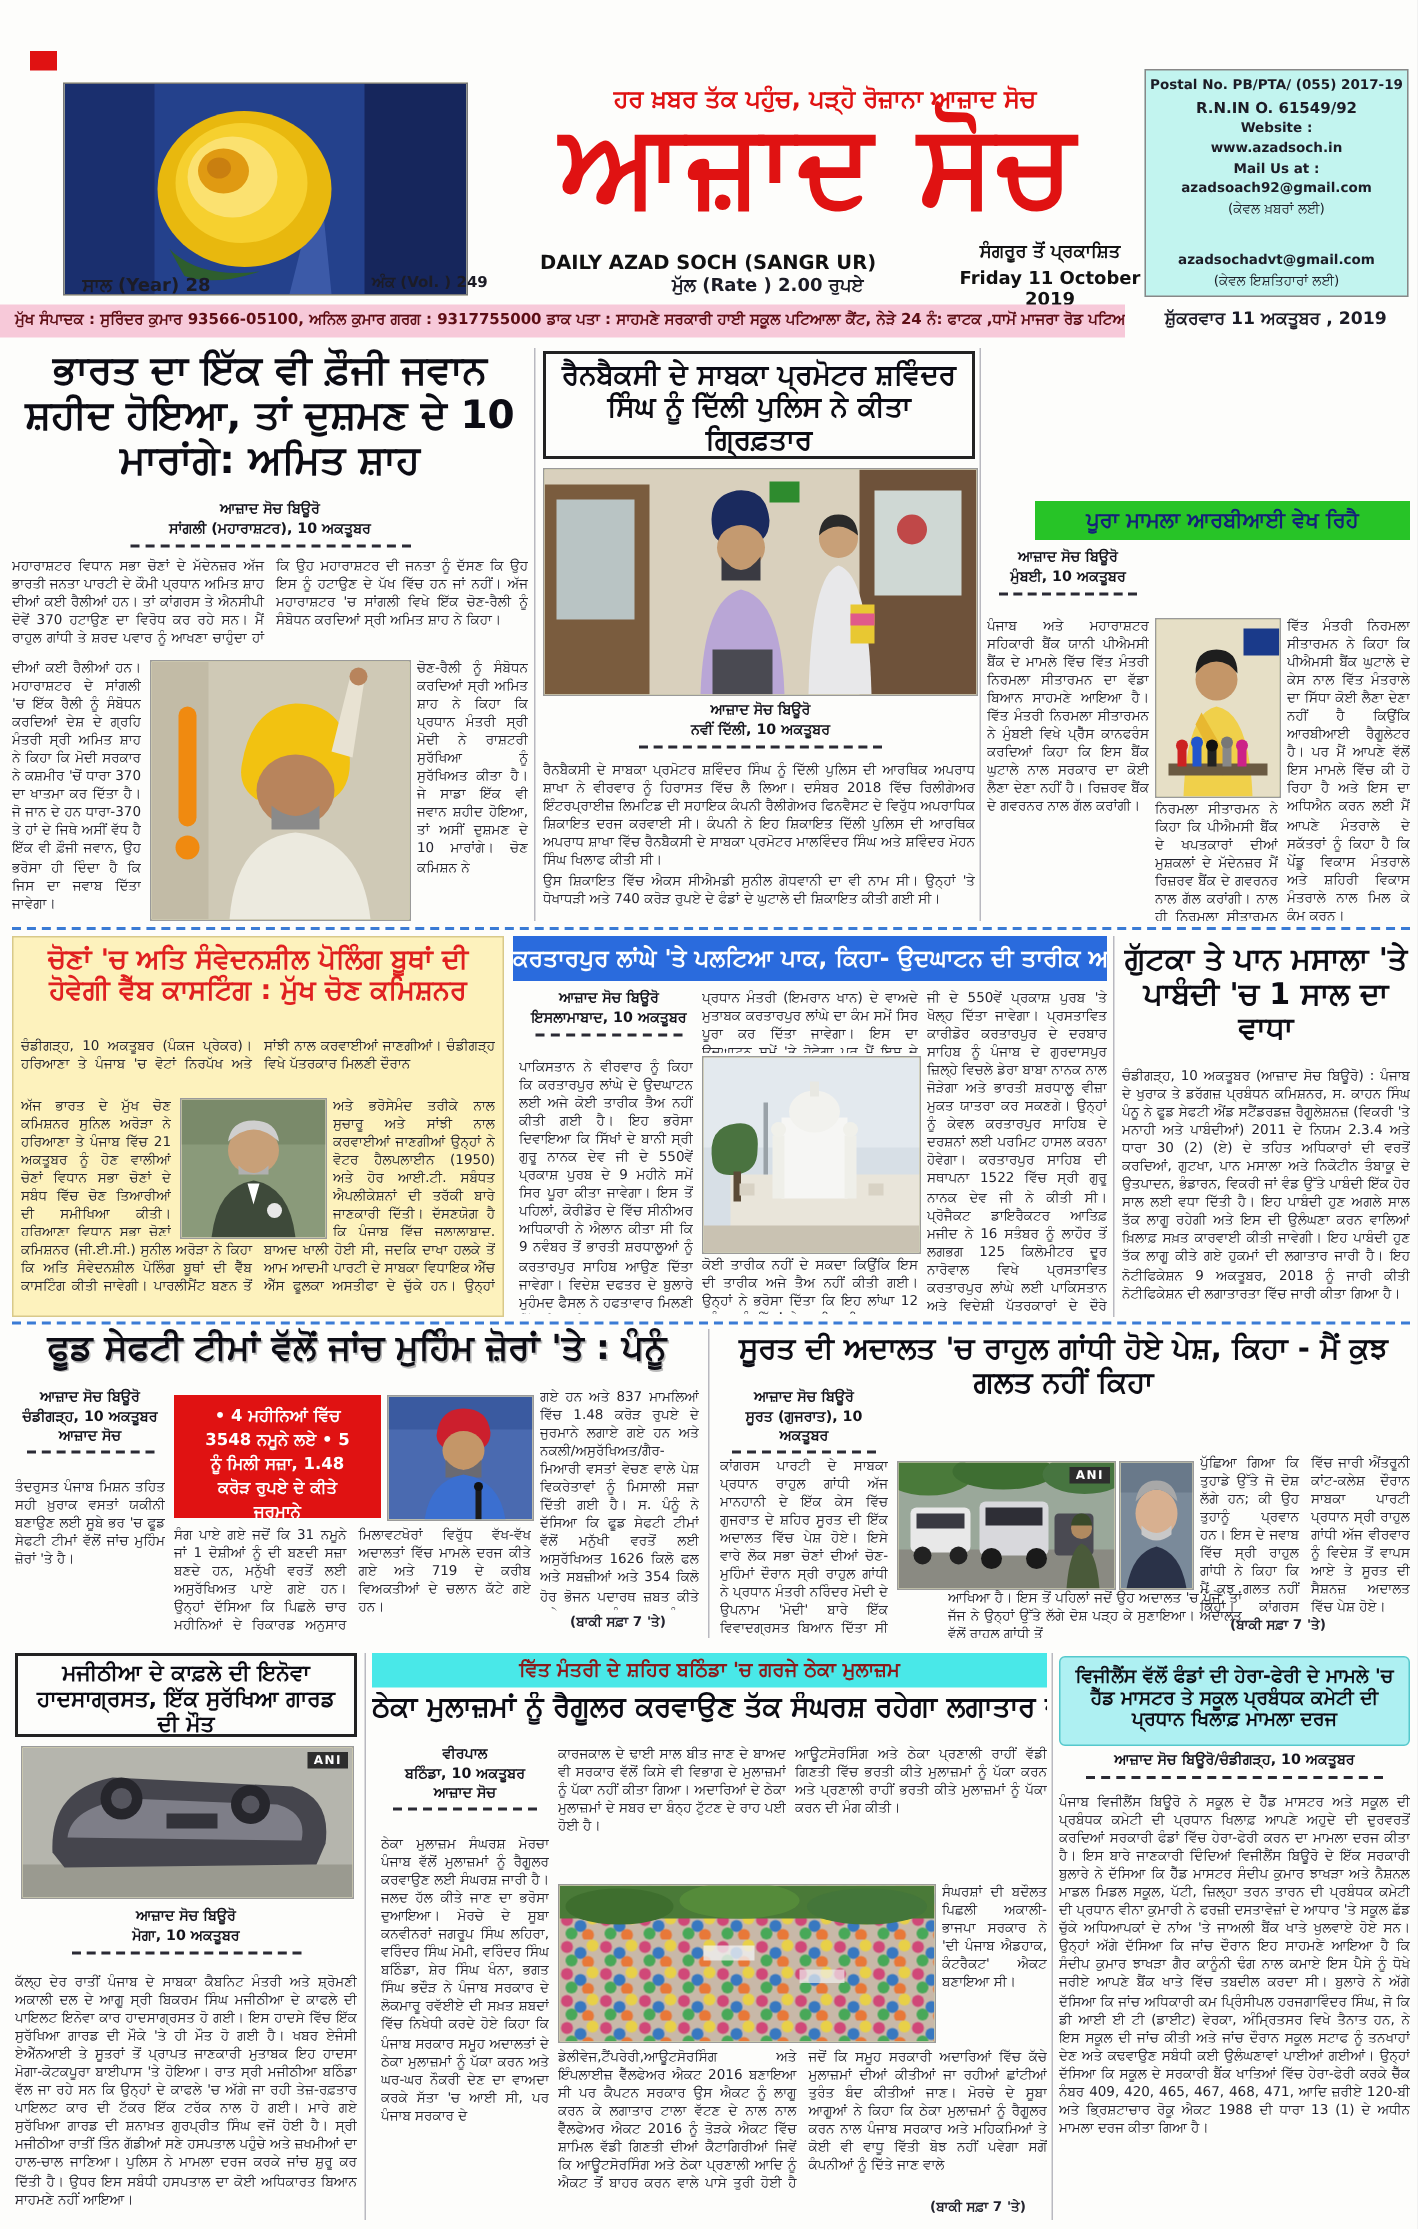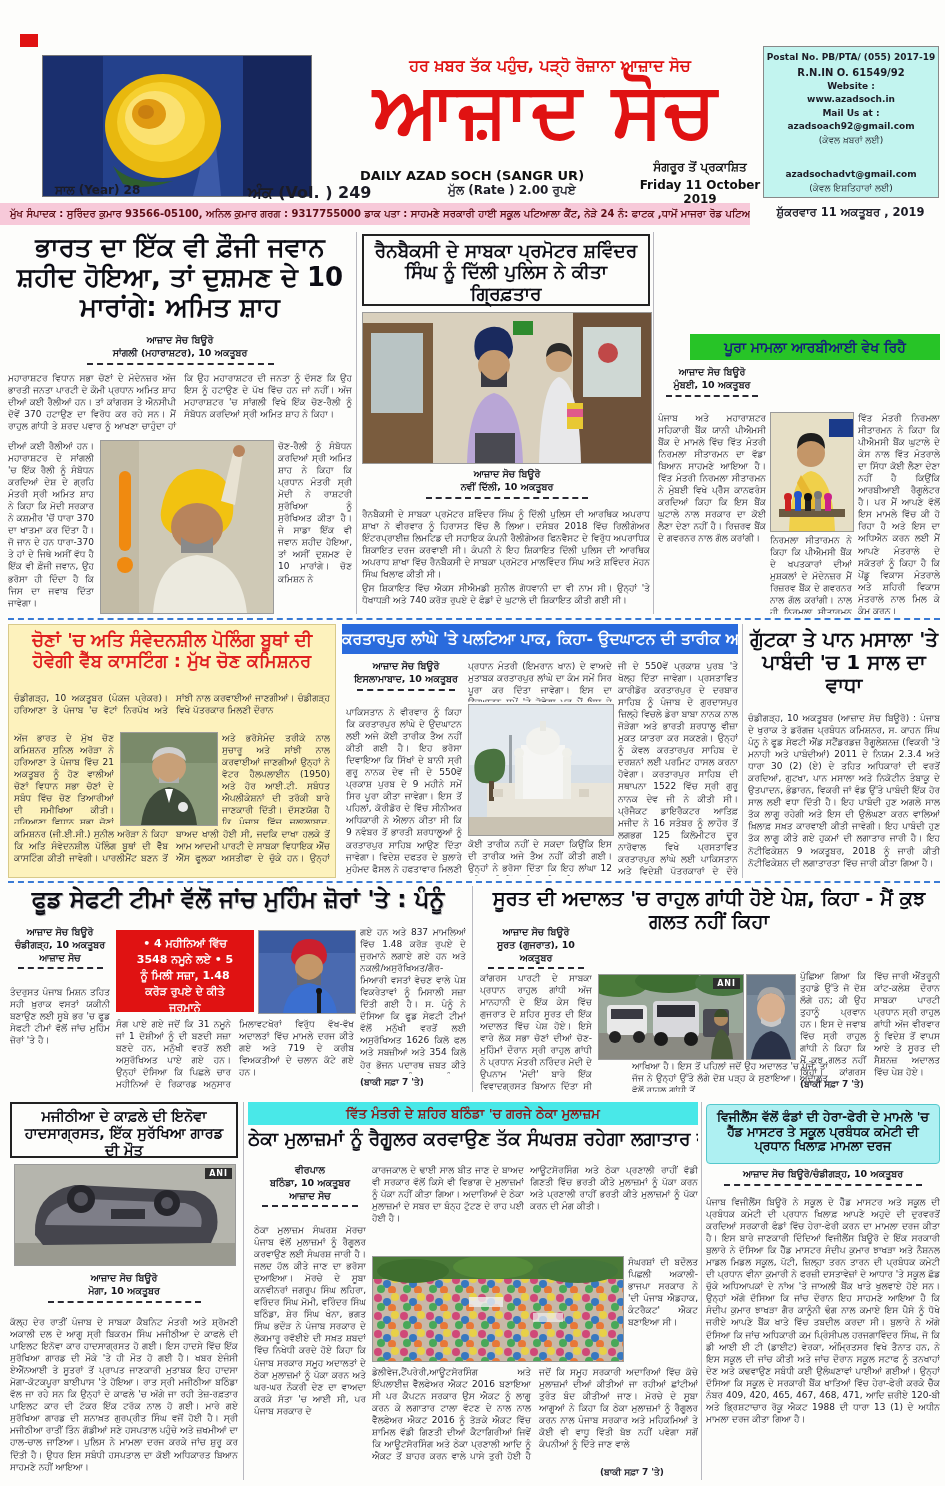--- a/index.html
+++ b/index.html
@@ -10,21 +10,21 @@
   .byline{font-weight:bold;text-align:center;font-size:9.5px;line-height:1.35;color:#14141c;}
   .dashes{border-bottom:2px dashed #2a2a34;height:0;margin:3px auto 2px auto;width:85%;}
   .body{font-size:9px;line-height:1.34;text-align:justify;color:#23232e;overflow:hidden;}
   .cols2{column-count:2;column-gap:8px;}
   .photo{overflow:hidden;border:1px solid #9a9a9a;background:#fef9c3;}
   .photo svg{display:block;width:100%;height:100%;}
   .ani{position:absolute;top:3px;right:3px;background:#2d2d2d;color:#fff;font-size:8px;font-weight:bold;
        padding:1px 4px;letter-spacing:1px;}
   .vline{border-left:1px solid #b9b9c0;}
   .bluedash{border-top:2px dashed #3a7bd5;}
-  .more{font-weight:bold;}
+  .more{font-weight:bold;margin-left:20px;}
 </style>
 </head>
 <body>
 
 <div id="page">
 
   <div class="abs" style="left:20px;top:34px;width:18px;height:13px;background:#e01212;"></div>
 
   <div class="abs photo" style="left:42px;top:55px;width:268px;height:140px;border:1px solid #777;">
     <svg viewBox="0 0 268 140" preserveAspectRatio="none">
@@ -56,21 +56,21 @@
     <div style="font-weight:bold;">Website :</div>
     <div style="font-weight:bold;">www.azadsoch.in</div>
     <div style="font-weight:bold;">Mail Us at :</div>
     <div style="font-weight:bold;">azadsoach92@gmail.com</div>
     <div>(ਕੇਵਲ ਖ਼ਬਰਾਂ ਲਈ)</div>
     <div style="font-weight:bold;margin-top:21px;">azadsochadvt@gmail.com</div>
     <div>(ਕੇਵਲ ਇਸ਼ਤਿਹਾਰਾਂ ਲਈ)</div>
   </div>
 
   <div class="abs" style="left:55px;top:183px;font-weight:bold;font-size:12px;">ਸਾਲ (Year) 28</div>
-  <div class="abs" style="left:248px;top:183px;font-weight:bold;font-size:16px;">ਅੰਕ (Vol. ) 249</div>
+  <div class="abs" style="left:248px;top:183px;font-weight:bold;font-size:10px;">ਅੰਕ (Vol. ) 249</div>
   <div class="abs" style="left:448px;top:183px;font-weight:bold;font-size:12px;">ਮੁੱਲ (Rate ) 2.00 ਰੁਪਏ</div>
   <div class="abs" style="left:758px;top:205px;width:185px;font-weight:bold;font-size:11.5px;text-align:center;">ਸ਼ੁੱਕਰਵਾਰ 11 ਅਕਤੂਬਰ , 2019</div>
 
   <div class="abs" style="left:0;top:203px;width:750px;height:22px;background:#f7c9d9;color:#5d0d14;font-weight:bold;font-size:10px;line-height:22px;padding-left:10px;box-sizing:border-box;white-space:nowrap;overflow:hidden;">ਮੁੱਖ ਸੰਪਾਦਕ : ਸੁਰਿੰਦਰ ਕੁਮਾਰ 93566-05100, ਅਨਿਲ ਕੁਮਾਰ ਗਰਗ : 9317755000 ਡਾਕ ਪਤਾ : ਸਾਹਮਣੇ ਸਰਕਾਰੀ ਹਾਈ ਸਕੂਲ ਪਟਿਆਲਾ ਕੈਂਟ, ਨੇੜੇ 24 ਨੰ: ਫਾਟਕ ,ਧਾਮੋਂ ਮਾਜਰਾ ਰੋਡ ਪਟਿਆਲਾ</div>
 
   <div class="abs hl" style="left:8px;top:232px;width:344px;height:94px;font-size:26px;">ਭਾਰਤ ਦਾ ਇੱਕ ਵੀ ਫ਼ੌਜੀ ਜਵਾਨ ਸ਼ਹੀਦ ਹੋਇਆ, ਤਾਂ ਦੁਸ਼ਮਣ ਦੇ 10 ਮਾਰਾਂਗੇ: ਅਮਿਤ ਸ਼ਾਹ</div>
   <div class="abs byline" style="left:70px;top:334px;width:220px;">
     <div>ਆਜ਼ਾਦ ਸੋਚ ਬਿਊਰੋ</div>
     <div>ਸਾਂਗਲੀ (ਮਹਾਰਾਸ਼ਟਰ), 10 ਅਕਤੂਬਰ</div>
     <div class="dashes"></div>

